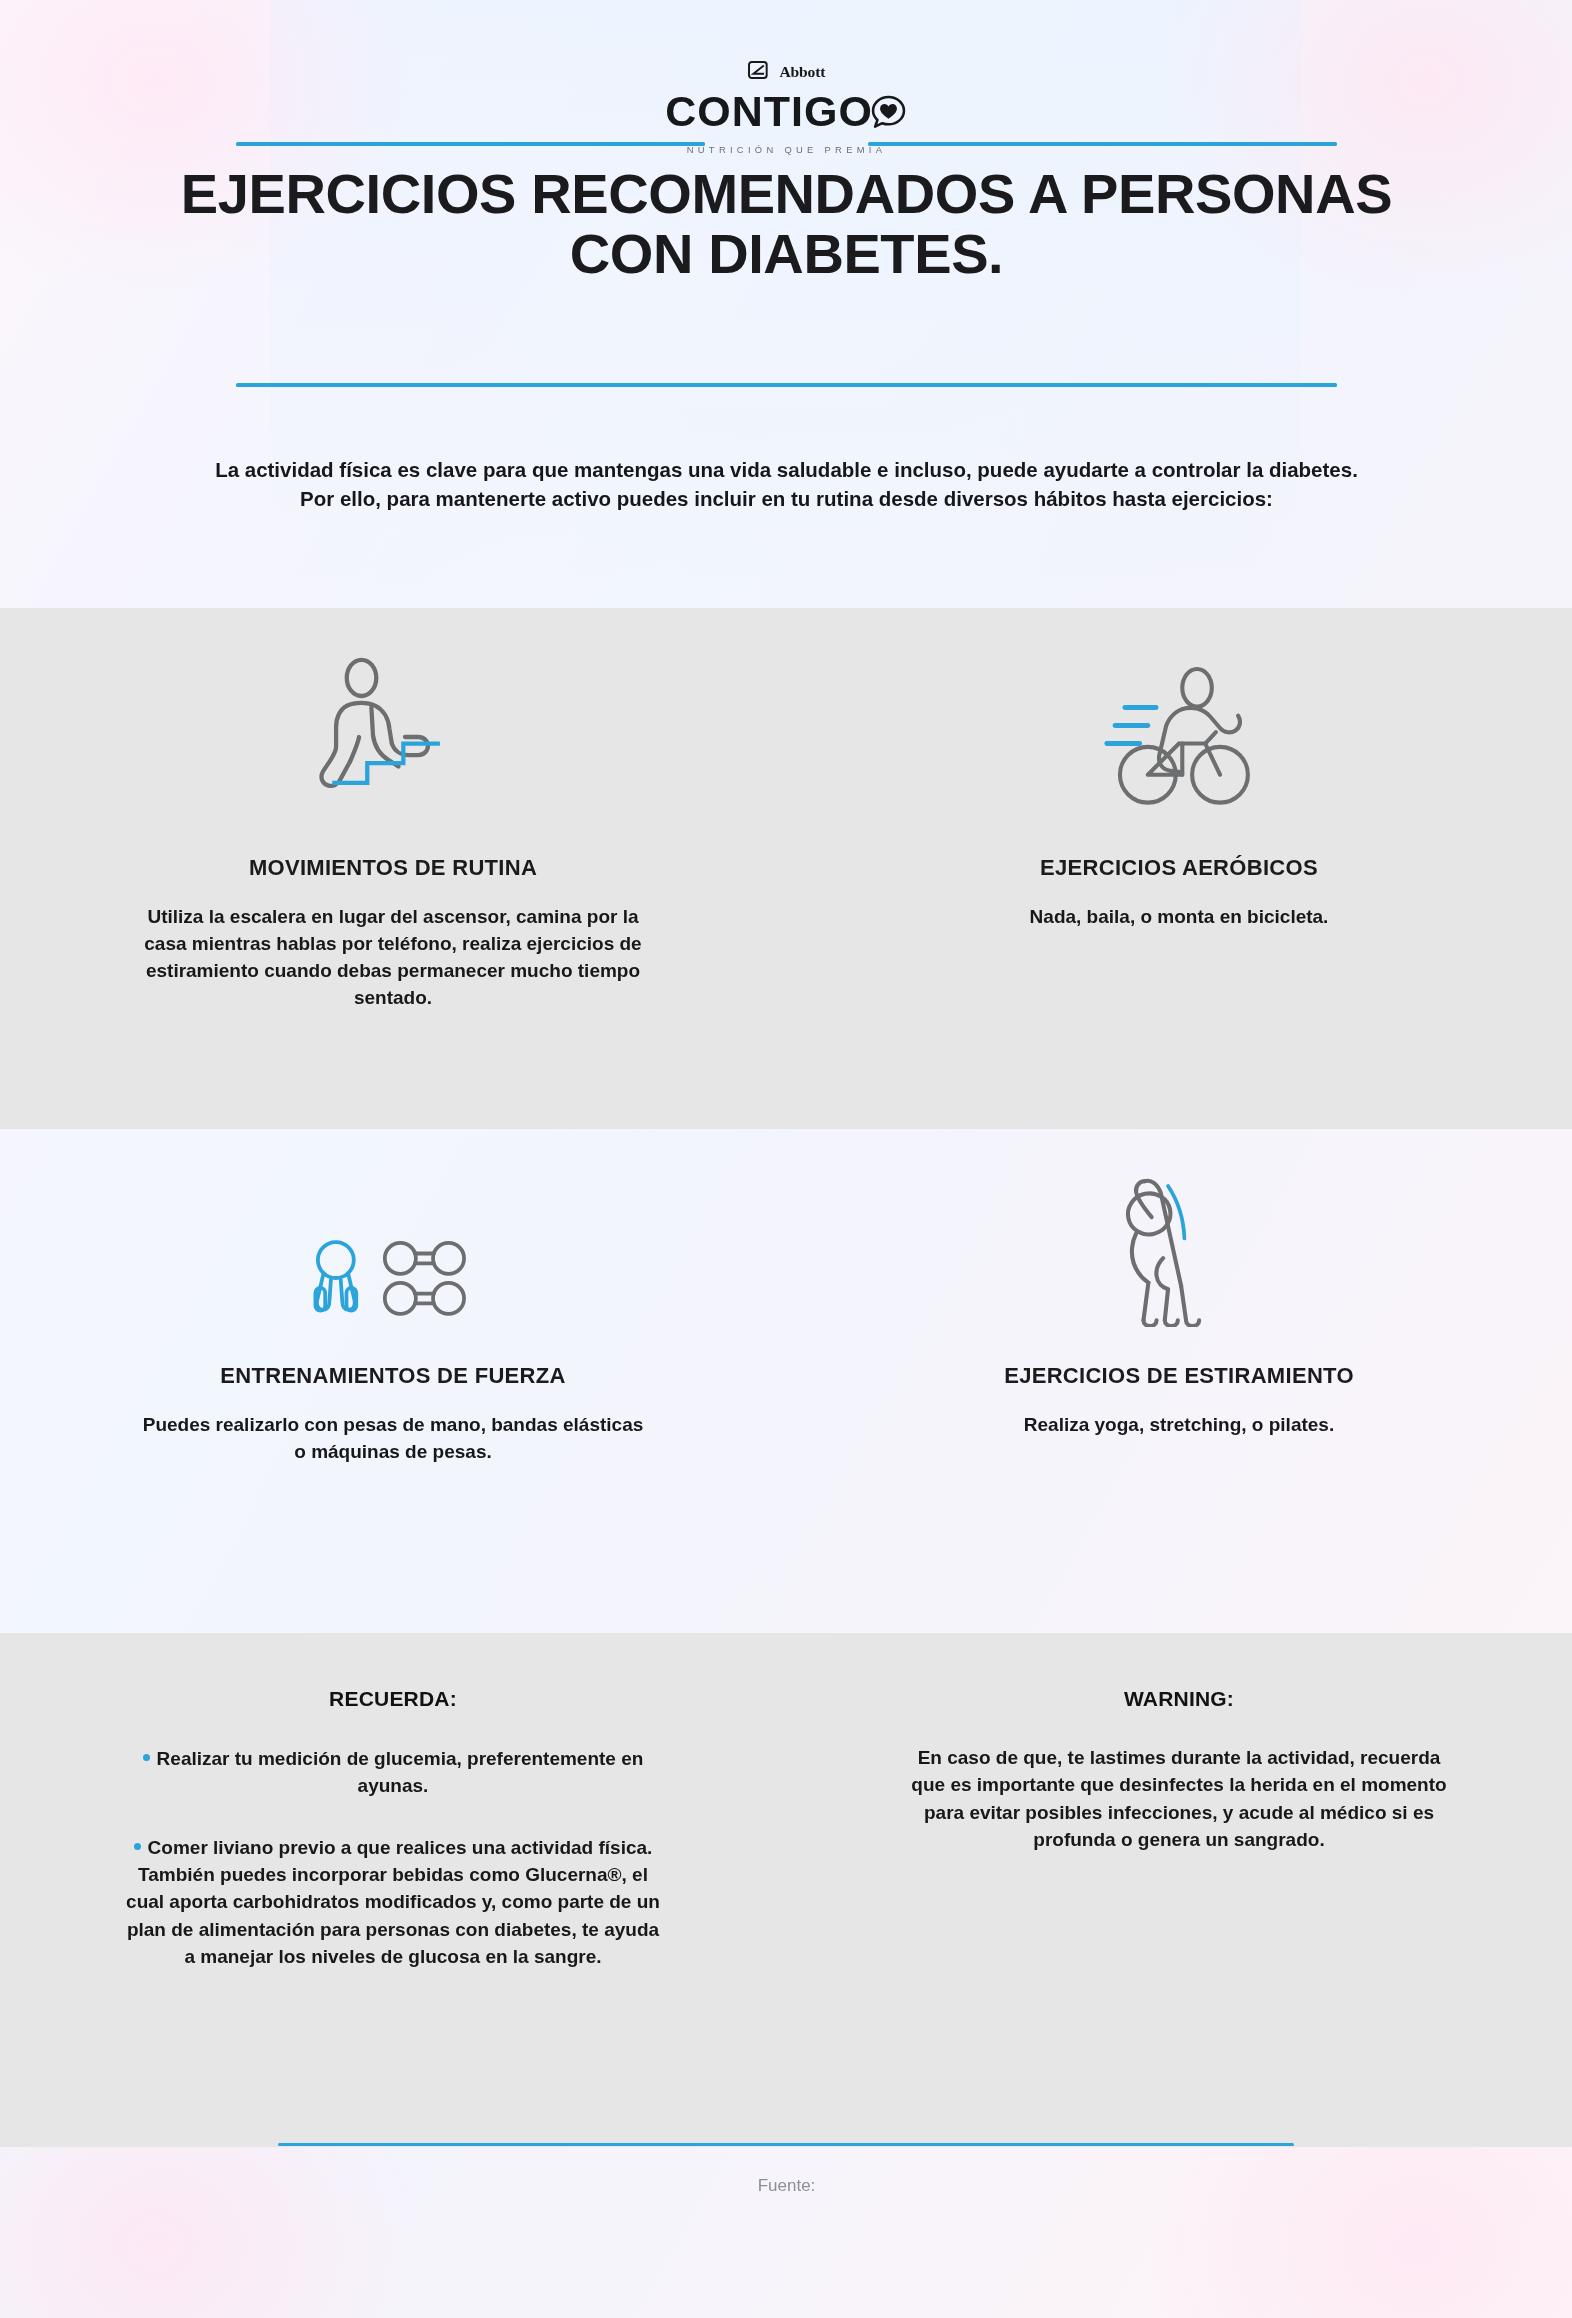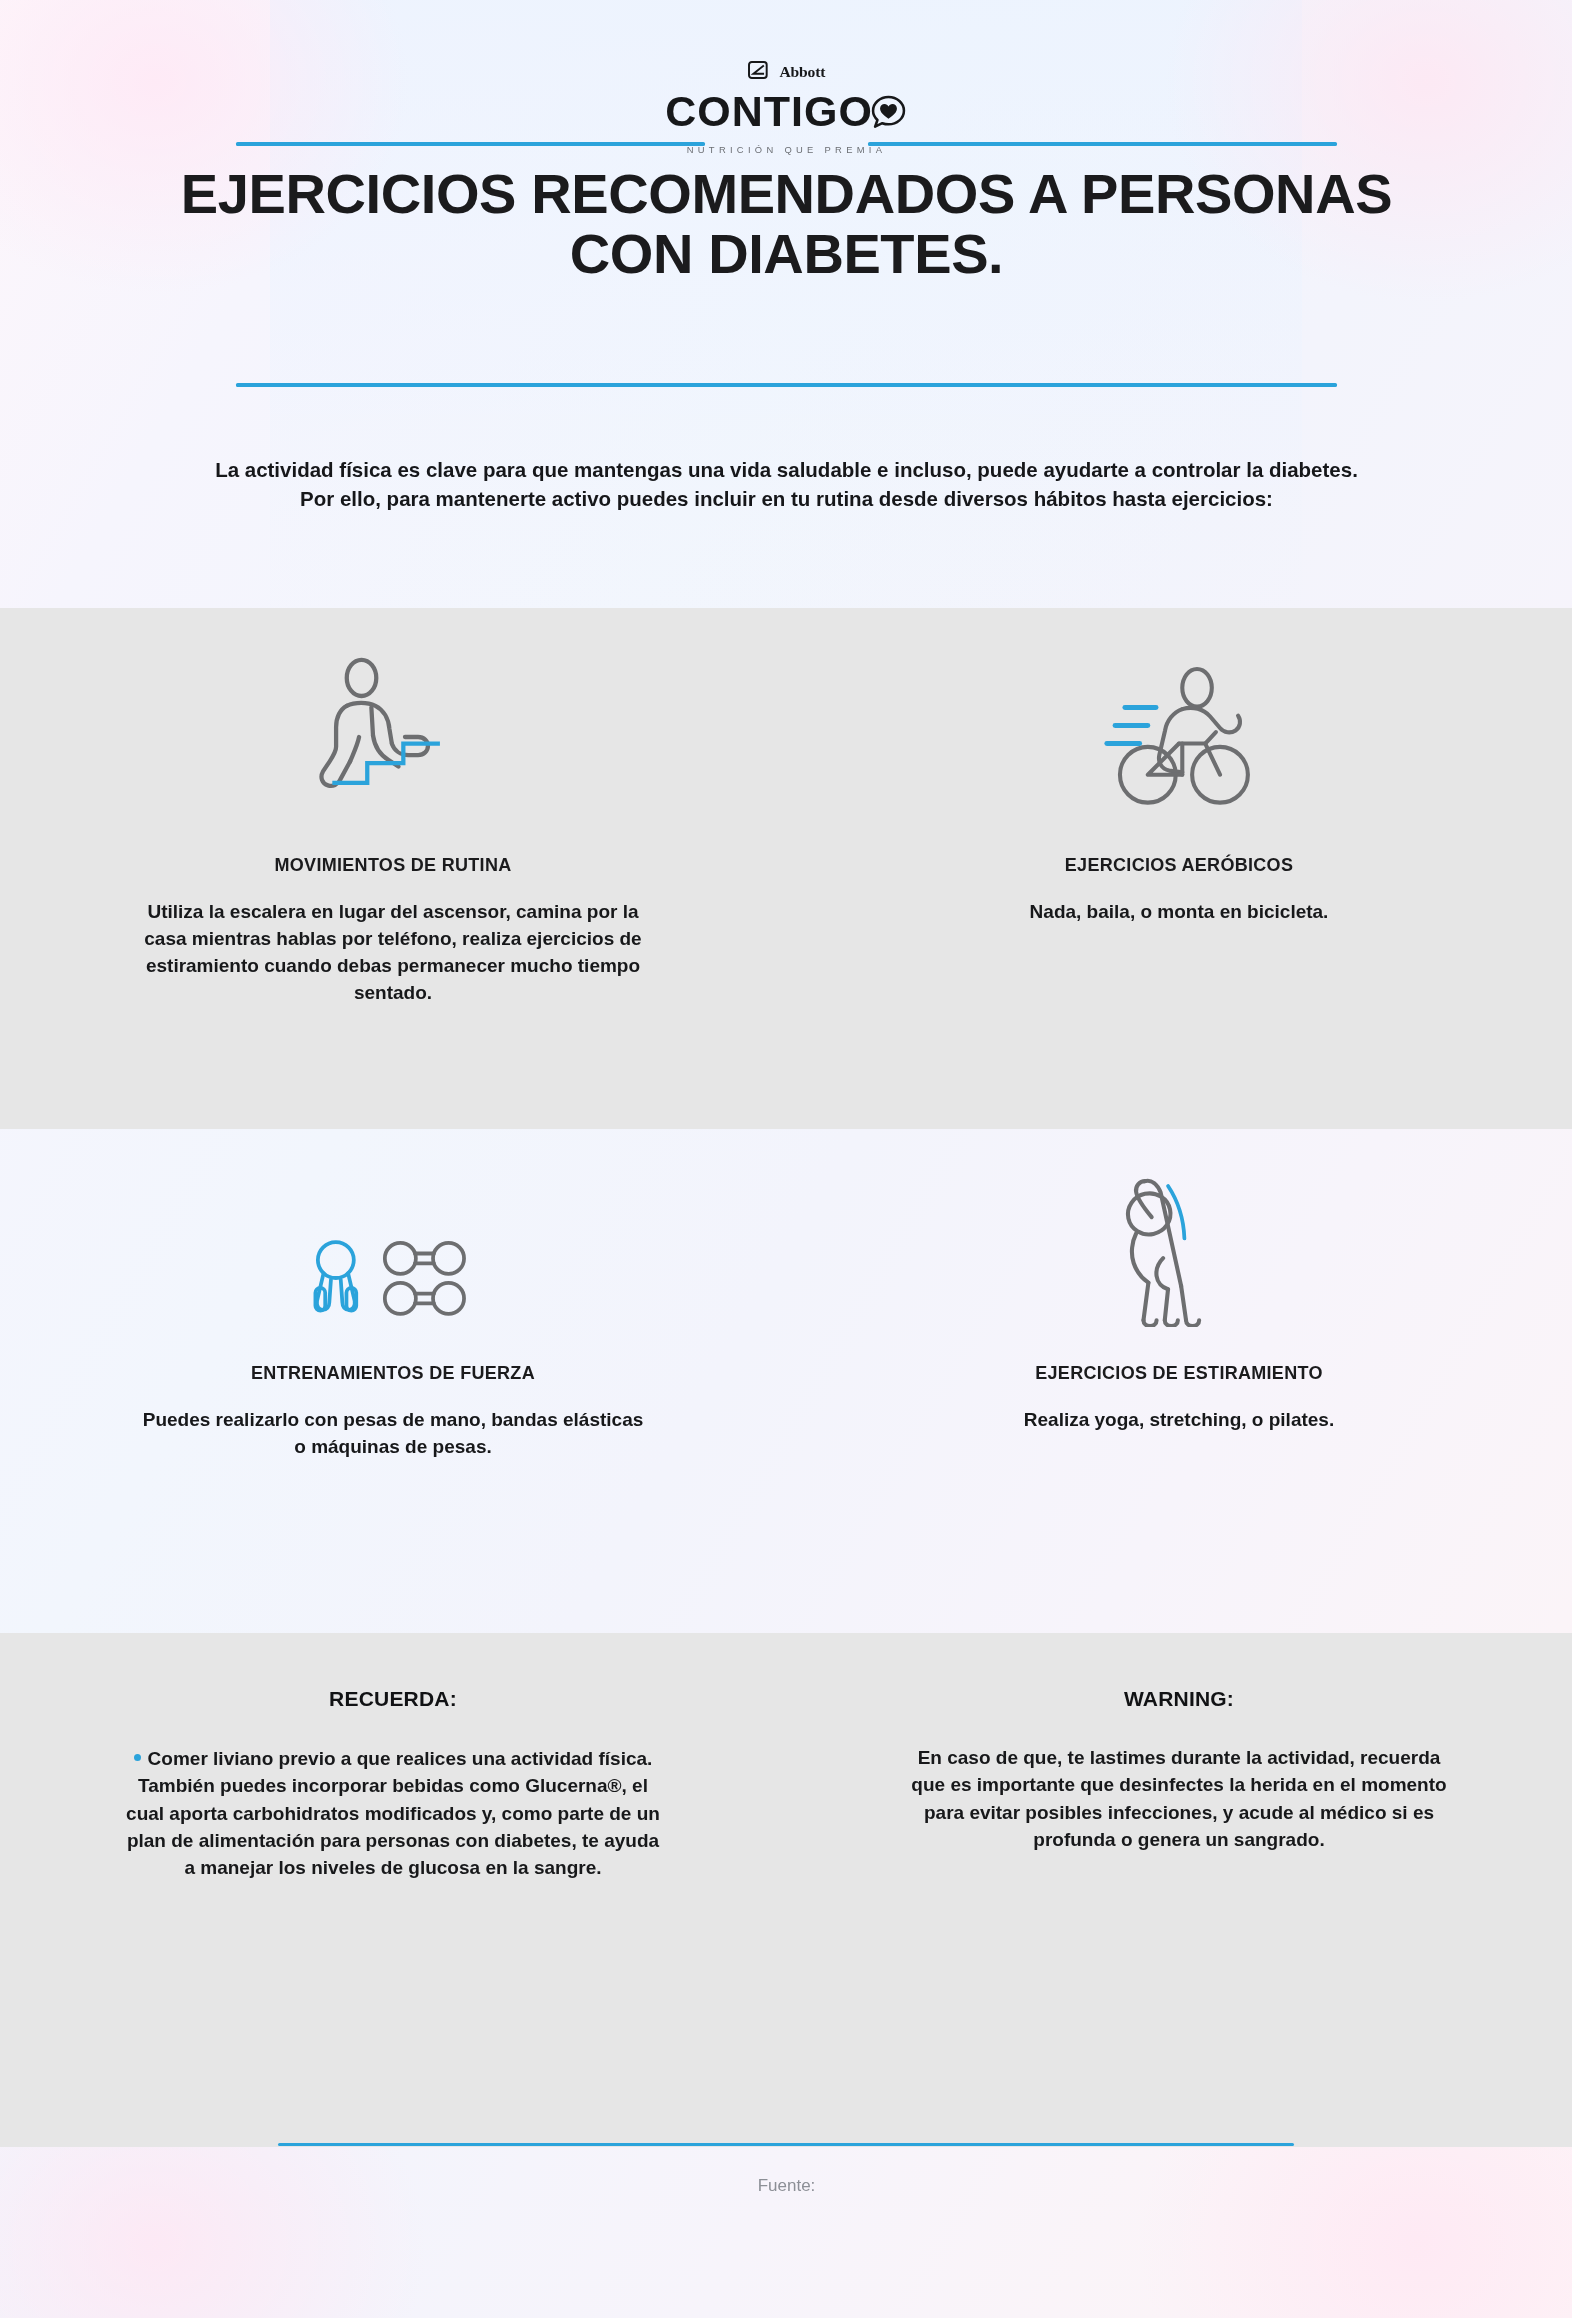--- a/index.html
+++ b/index.html
@@ -170,21 +170,21 @@
 
   .icon-box {
     height: 164px;
     display: flex;
     align-items: flex-end;
     justify-content: center;
   }
 
   .card-title {
     margin-top: 36px;
-    font-size: 18px;
+    font-size: 22px;
     font-weight: bold;
     letter-spacing: 0.3px;
     color: #1b1b1d;
     text-align: center;
   }
 
   .card-body {
     margin-top: 23px;
     width: 508px;
     text-align: center;
@@ -456,20 +456,21 @@
       <div class="card-body">Realiza yoga, stretching, o pilates.</div>
     </div>
 
   </div>
 
   <div class="notes">
 
     <div class="note-col">
       <div class="note-title">RECUERDA:</div>
       <ul class="note-list">
+        <li><span class="dot"></span><span>Realizar tu medición de glucemia, preferentemente en ayunas.</span></li>
         <li><span class="dot"></span><span>Comer liviano previo a que realices una actividad física. También puedes incorporar bebidas como Glucerna®, el cual aporta carbohidratos modificados y, como parte de un plan de alimentación para personas con diabetes, te ayuda a manejar los niveles de glucosa en la sangre.</span></li>
       </ul>
     </div>
 
     <div class="note-col">
       <div class="note-title">WARNING:</div>
       <div class="note-para">En caso de que, te lastimes durante la actividad, recuerda que es importante que desinfectes la herida en el momento para evitar posibles infecciones, y acude al médico si es profunda o genera un sangrado.</div>
     </div>
 
   </div>

